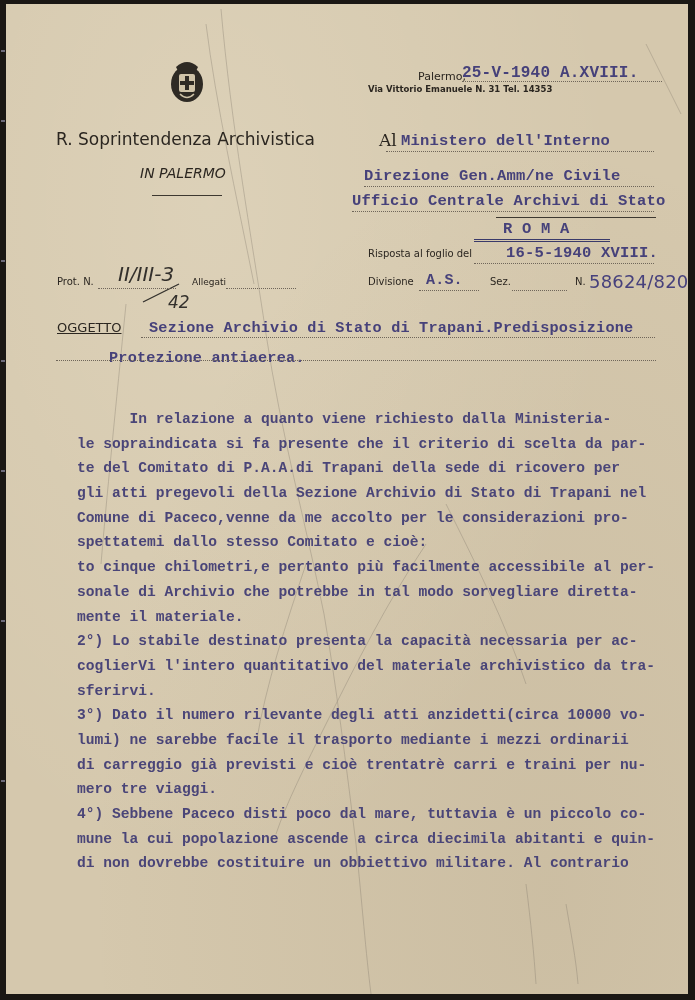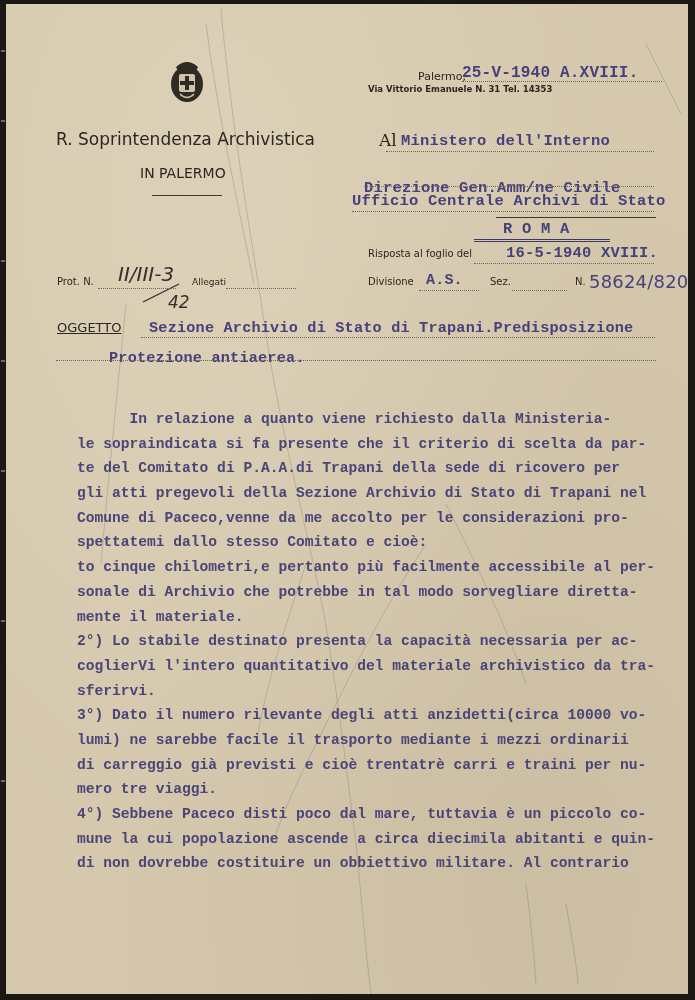--- a/index.html
+++ b/index.html
@@ -79,32 +79,32 @@
   <svg class="crest" viewBox="0 0 38 50">
     <ellipse cx="19" cy="27" rx="16" ry="18" fill="#2e2a24"></ellipse>
     <path d="M8 10 Q19 0 30 10 L28 14 L10 14 Z" fill="#2e2a24"></path>
     <rect x="11" y="17" width="16" height="18" rx="2" fill="#cfc3a8"></rect>
     <rect x="17" y="19" width="4" height="14" fill="#2e2a24"></rect>
     <rect x="12" y="24" width="14" height="4" fill="#2e2a24"></rect>
     <path d="M12 37 Q19 44 26 37" stroke="#cfc3a8" stroke-width="1.5" fill="none"></path>
   </svg>
 
   <div class="printed" style="left:50px; top:125px; font-size:17px;">R. Soprintendenza Archivistica</div>
-  <div class="printed" style="left:134px; top:161px; font-size:14px;">IN PALERMO</div>
+  <div class="printed" style="left:134px; top:161px; font-size:14px;font-style:italic;">IN PALERMO</div>
   <div class="rule" style="left:146px; top:191px; width:70px; border-bottom:1px solid #3d3830;"></div>
 
   <div class="printed" style="left:412px; top:66px; font-size:11px;">Palermo,</div>
   <div class="typed" style="left:456px; top:60px; font-size:16px;">25-V-1940 A.XVIII.</div>
   <div class="dotline" style="left:456px; top:77px; width:200px;"></div>
   <div class="printed" style="left:362px; top:80px; font-size:8.5px; font-weight:bold;">Via Vittorio Emanuele N. 31 Tel. 14353</div>
 
   <div class="printed" style="left:373px; top:126px; font-size:17px; font-family:'DejaVu Serif', serif;">Al</div>
   <div class="typed" style="left:395px; top:128px; font-size:15.5px;">Ministero dell'Interno</div>
   <div class="dotline" style="left:380px; top:147px; width:268px;"></div>
-  <div class="typed" style="left:358px; top:175px; font-size:15.5px;">Direzione Gen.Amm/ne Civile</div>
+  <div class="typed" style="left:358px; top:163px; font-size:15.5px;">Direzione Gen.Amm/ne Civile</div>
   <div class="dotline" style="left:358px; top:182px; width:290px;"></div>
   <div class="typed" style="left:346px; top:188px; font-size:15.5px;">Ufficio Centrale Archivi di Stato</div>
   <div class="dotline" style="left:346px; top:207px; width:302px;"></div>
   <div class="rule" style="left:490px; top:213px; width:160px; border-bottom:1px solid #3d3830;"></div>
   <div class="typed" style="left:497px; top:216px; font-size:15.5px;">R O M A</div>
   <div class="rule" style="left:468px; top:235px; width:136px; border-bottom:3px double #3a3a6a;"></div>
 
   <div class="printed" style="left:362px; top:244px; font-size:10px;">Risposta al foglio del</div>
   <div class="typed" style="left:470px; top:240px; font-size:15.5px;margin-left:30px;">16-5-1940 XVIII.</div>
   <div class="dotline" style="left:468px; top:259px; width:180px;"></div>

